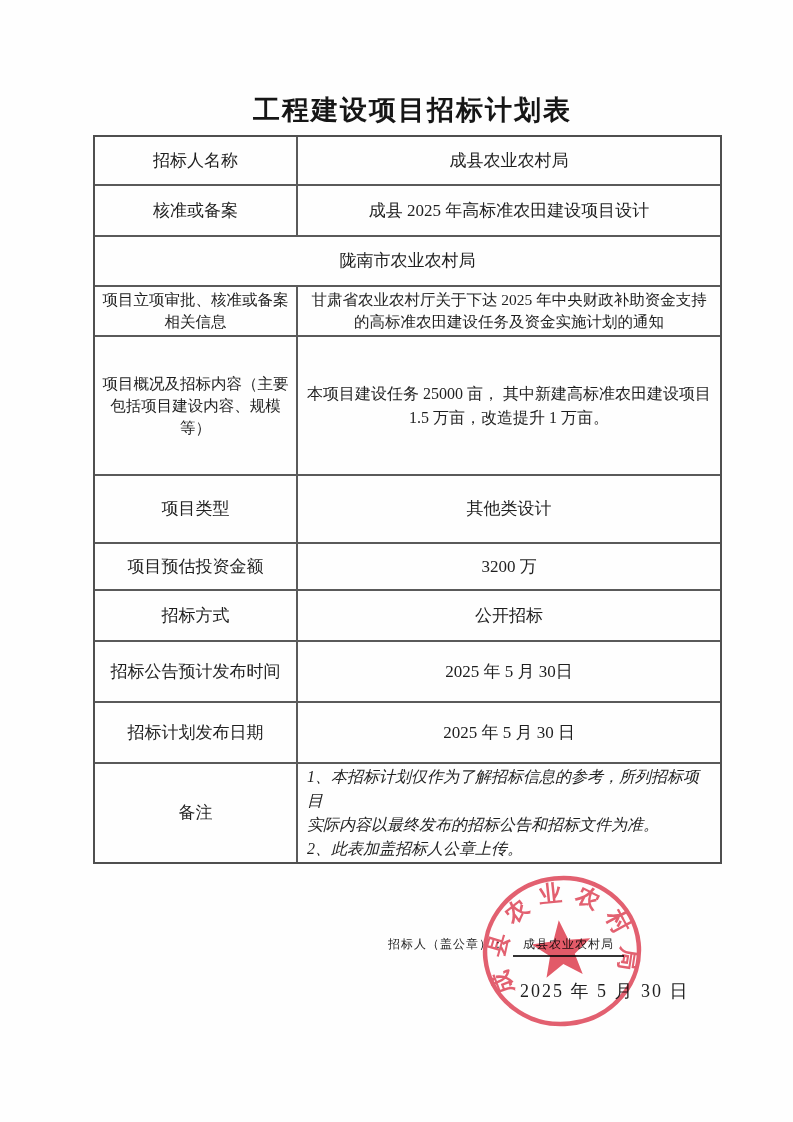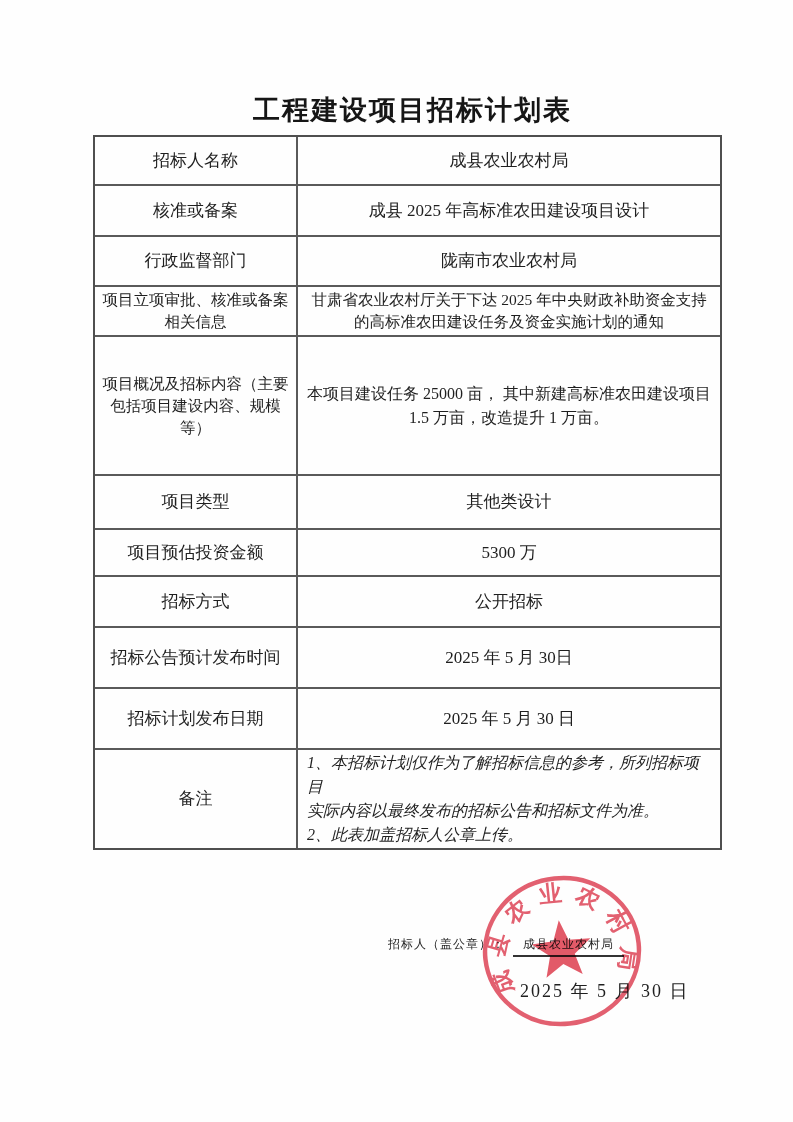--- a/index.html
+++ b/index.html
@@ -47,21 +47,21 @@
     text-align: center;
     font-size: 17px;
     line-height: 24px;
     white-space: pre-line;
     padding: 2px 6px;
   }
   .fs-small { font-size: 15.5px; line-height: 22px; }
   .fs-mid   { font-size: 16px;   line-height: 24px; }
   .cell-value.left { justify-content: flex-start; text-align: left; padding-left: 9px; padding-right: 8px; font-style: italic; }
   .r0{height:47px}.r1{height:51px}.r2{height:50px}.r3{height:50px}
-  .r4{height:139px}.r5{height:54px}.r6{height:47px}.r7{height:46px}
+  .r4{height:139px}.r5{height:68px}.r6{height:47px}.r7{height:46px}
   .r8{height:51px}.r9{height:61px}.r10{height:61px}.r11{height:100px}
   .sig-line {
     position: absolute;
     top: 936px; left: 388px;
     display: flex; align-items: baseline;
     font-size: 12px;
     letter-spacing: 1px;
   }
   .sig-name {
     display: inline-block;
@@ -94,42 +94,41 @@
   <div class="bid-table">
     <div class="trow r0">
       <div class="cell-label">招标人名称</div>
       <div class="cell-value">成县农业农村局</div>
     </div>
     <div class="trow r1">
       <div class="cell-label">核准或备案</div>
       <div class="cell-value">成县 2025 年高标准农田建设项目设计</div>
     </div>
     <div class="trow r2">
-      <div class="cell-label">行政监督部门</div>
       <div class="cell-value">陇南市农业农村局</div>
     </div>
     <div class="trow r3">
       <div class="cell-label fs-small">项目立项审批、核准或备案
 相关信息</div>
       <div class="cell-value fs-small">甘肃省农业农村厅关于下达 2025 年中央财政补助资金支持
 的高标准农田建设任务及资金实施计划的通知</div>
     </div>
     <div class="trow r4">
       <div class="cell-label fs-small">项目概况及招标内容（主要
 包括项目建设内容、规模等）</div>
       <div class="cell-value fs-mid">本项目建设任务 25000 亩， 其中新建高标准农田建设项目
 1.5 万亩，改造提升 1 万亩。</div>
     </div>
     <div class="trow r5">
       <div class="cell-label">项目类型</div>
       <div class="cell-value">其他类设计</div>
     </div>
     <div class="trow r6">
       <div class="cell-label">项目预估投资金额</div>
-      <div class="cell-value">5300 万</div>
+      <div class="cell-value">3200 万</div>
     </div>
     <div class="trow r8">
       <div class="cell-label">招标方式</div>
       <div class="cell-value">公开招标</div>
     </div>
     <div class="trow r9">
       <div class="cell-label">招标公告预计发布时间</div>
       <div class="cell-value">2025 年 5 月 30日</div>
     </div>
     <div class="trow r10">

